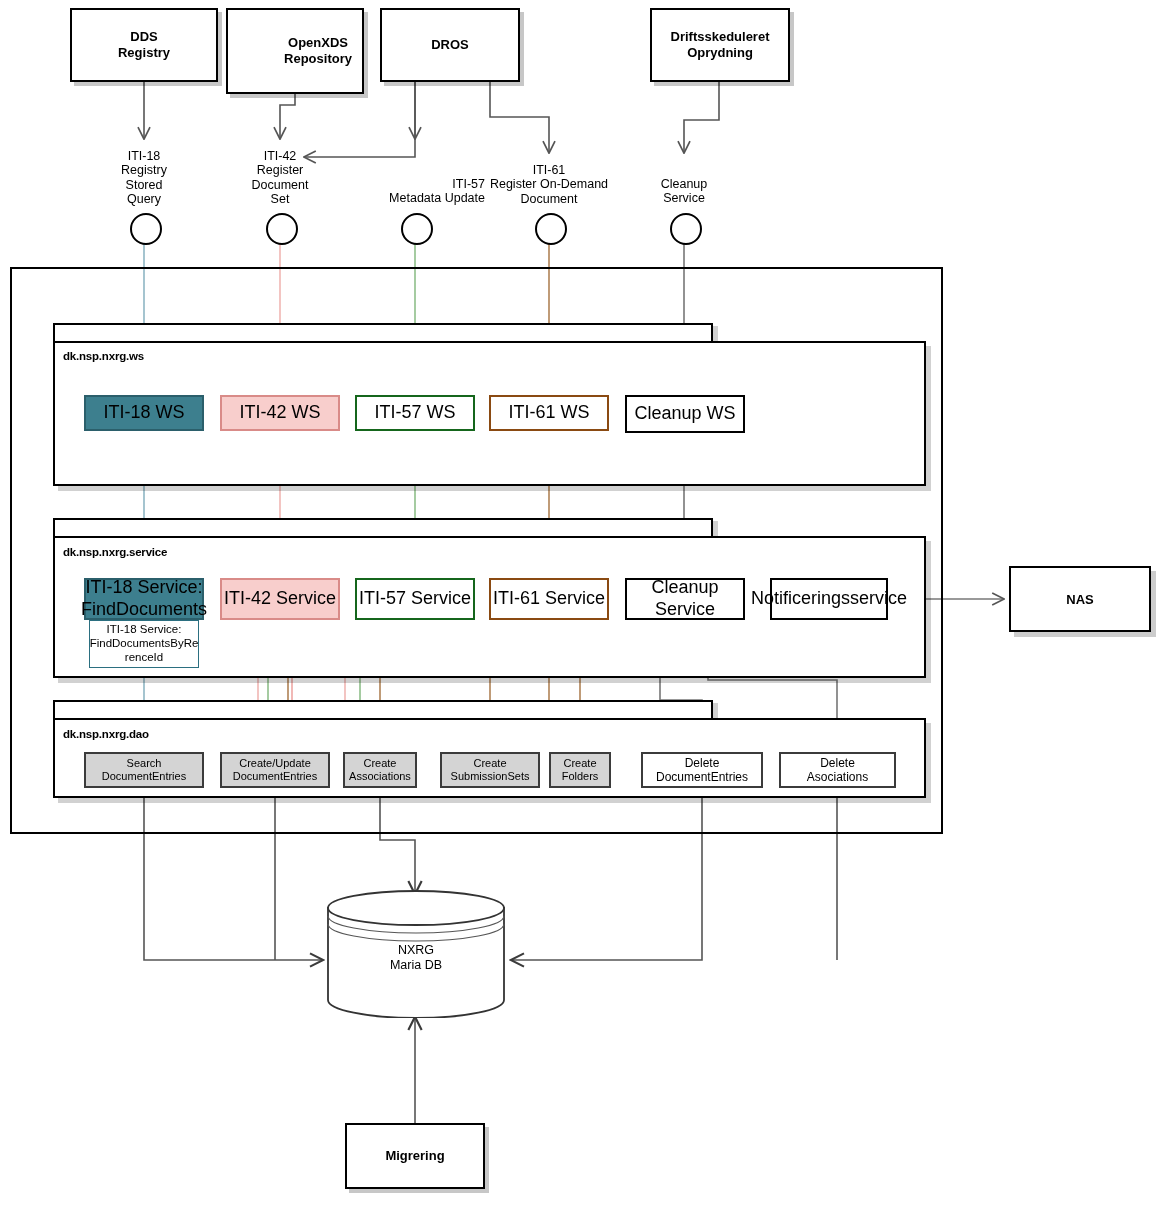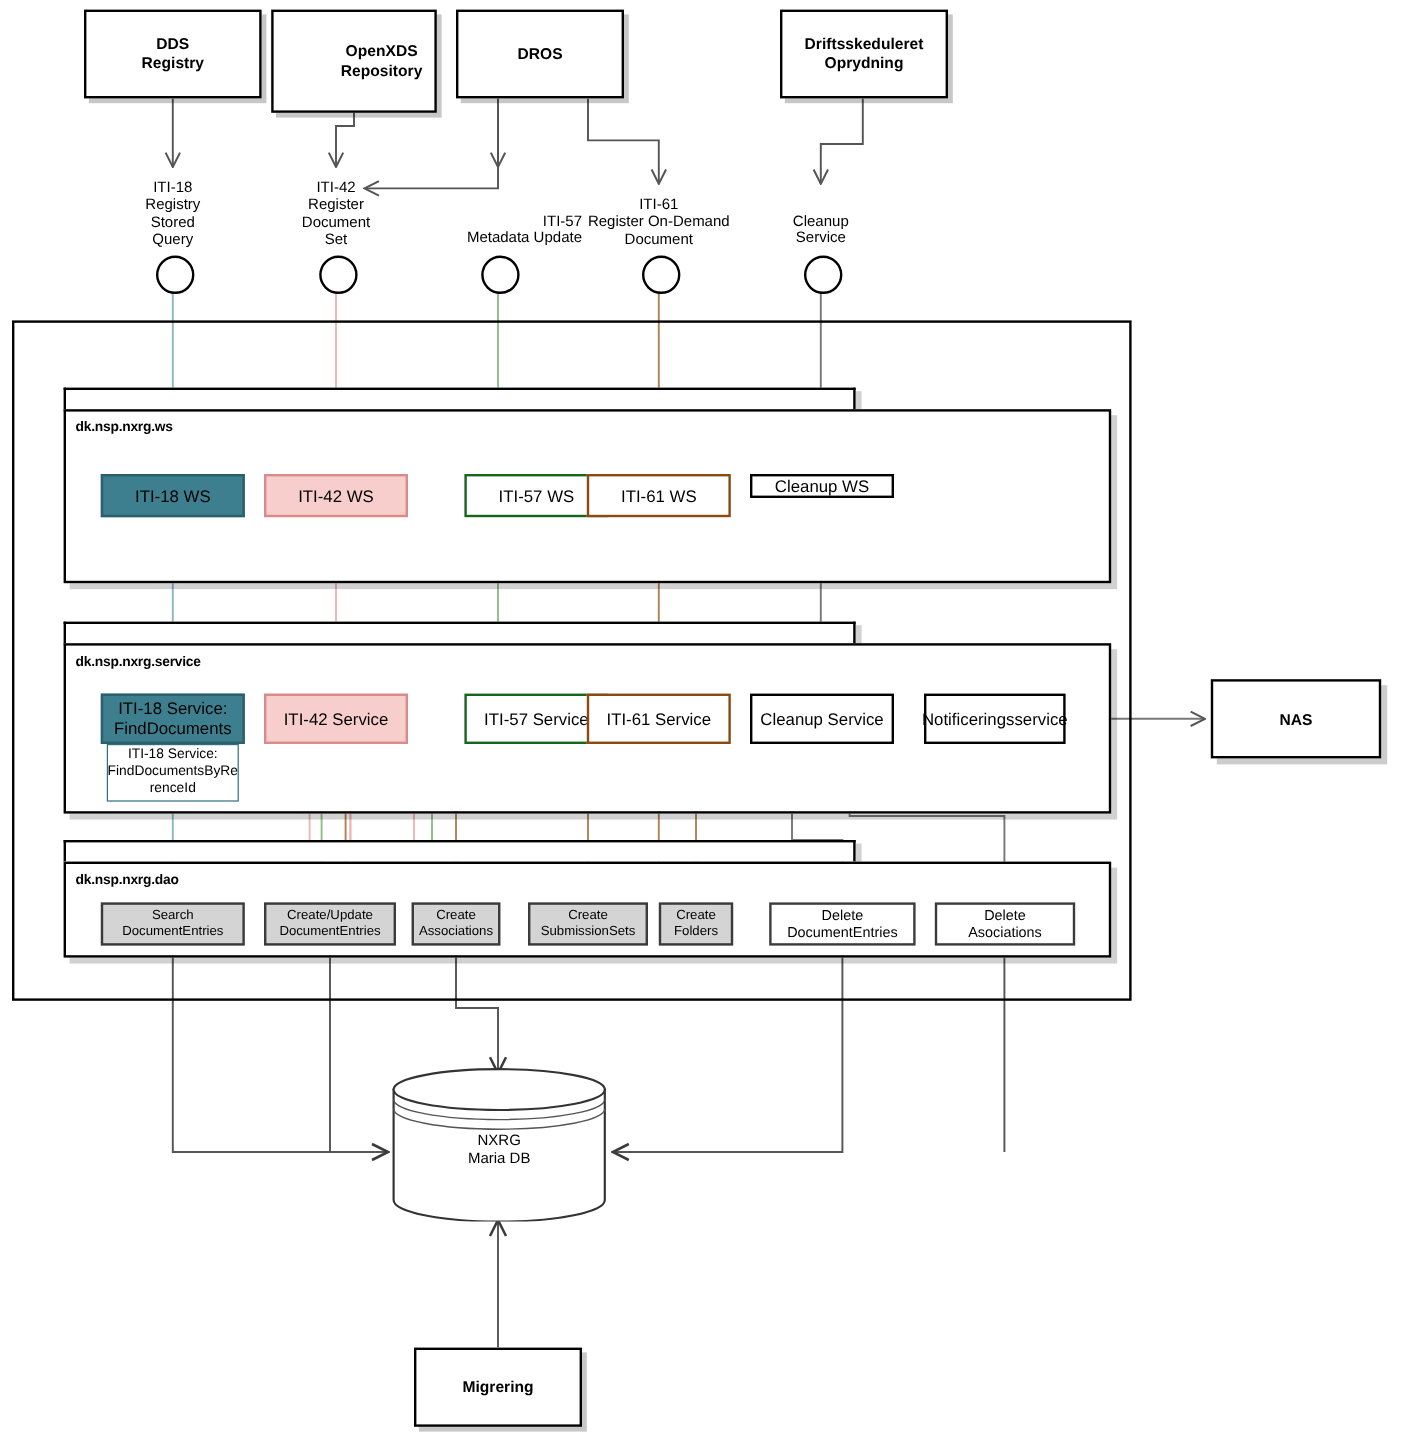--- a/index.html
+++ b/index.html
@@ -16,24 +16,24 @@
   .lolli{position:absolute;border:2px solid #000;border-radius:50%;background:#fff;}
   
   .outer{position:absolute;box-sizing:border-box;border:2.5px solid #000;background:transparent;}
   
   .pkg{position:absolute;box-sizing:border-box;border:2.5px solid #000;background:#fff;
        box-shadow:5px 5px 0 0 rgba(0,0,0,0.18);}
   .pkgtab{position:absolute;box-sizing:border-box;border:2.5px solid #000;border-bottom:none;background:#fff;
           box-shadow:5px 3px 0 0 rgba(0,0,0,0.18);}
   .pkgname{position:absolute;font-size:11.5px;font-weight:bold;color:#000;letter-spacing:-0.2px;}
   
-  .comp{background:#fff;border:2px solid #84cc16;font-size:14px;line-height:1.2;}
+  .comp{background:#fff;border:2px solid #84cc16;font-size:18px;line-height:1.2;}
   .comp.teal{background:#3d7f8e;border-color:#2b5f6b;color:#000;}
   .comp.pink{background:#f8cecc;border-color:#d98b88;color:#000;}
-  .comp.green{border-color:#15661c;margin-left:32px;}
+  .comp.green{border-color:#15661c;}
   .comp.brown{border-color:#8a4a12;}
   .comp.plain{border-color:#000;}
   .comp.gray{background:#d4d4d4;border:2px solid #3b3b3b;font-size:11px;}
   .comp.dark{background:#fff;border:2px solid #3b3b3b;font-size:12px;}
   .subcomp{position:absolute;box-sizing:border-box;background:#fff;border:1.5px solid #2b6f80;
            font-size:11.5px;line-height:1.2;display:flex;align-items:center;justify-content:center;text-align:center;}
   .nasbox{background:#fff;border:2.5px solid #000;font-weight:bold;font-size:13px;
           box-shadow:5px 5px 0 0 rgba(0,0,0,0.2);}
   .dblabel{position:absolute;text-align:center;font-size:12.5px;line-height:1.2;color:#000;}
 </style>
@@ -188,21 +188,21 @@
   </div>
   <div class="node comp pink" style="left:220px;top:395px;width:120px;height:36px;">
     <span>ITI-42 WS</span>
   </div>
   <div class="node comp green" style="left:355px;top:395px;width:120px;height:36px;">
     <span>ITI-57 WS</span>
   </div>
   <div class="node comp brown" style="left:489px;top:395px;width:120px;height:36px;">
     <span>ITI-61 WS</span>
   </div>
-  <div class="node comp plain" style="left:625px;top:395px;width:120px;height:20px;">
+  <div class="node comp plain" style="left:625px;top:395px;width:120px;height:38px;">
     <span>Cleanup WS</span>
   </div>
 
   <div class="pkgtab" style="left:53px;top:518px;width:660px;height:20px;"></div>
   <div class="pkg" style="left:53px;top:536px;width:873px;height:142px;"></div>
   <div class="pkgname" style="left:63px;top:546px;">dk.nsp.nxrg.service</div>
 
   <div class="node comp teal" style="left:84px;top:578px;width:120px;height:42px;align-items:center;">
     <span>
       <span>ITI-18 Service:</span><br><span>FindDocuments</span>

